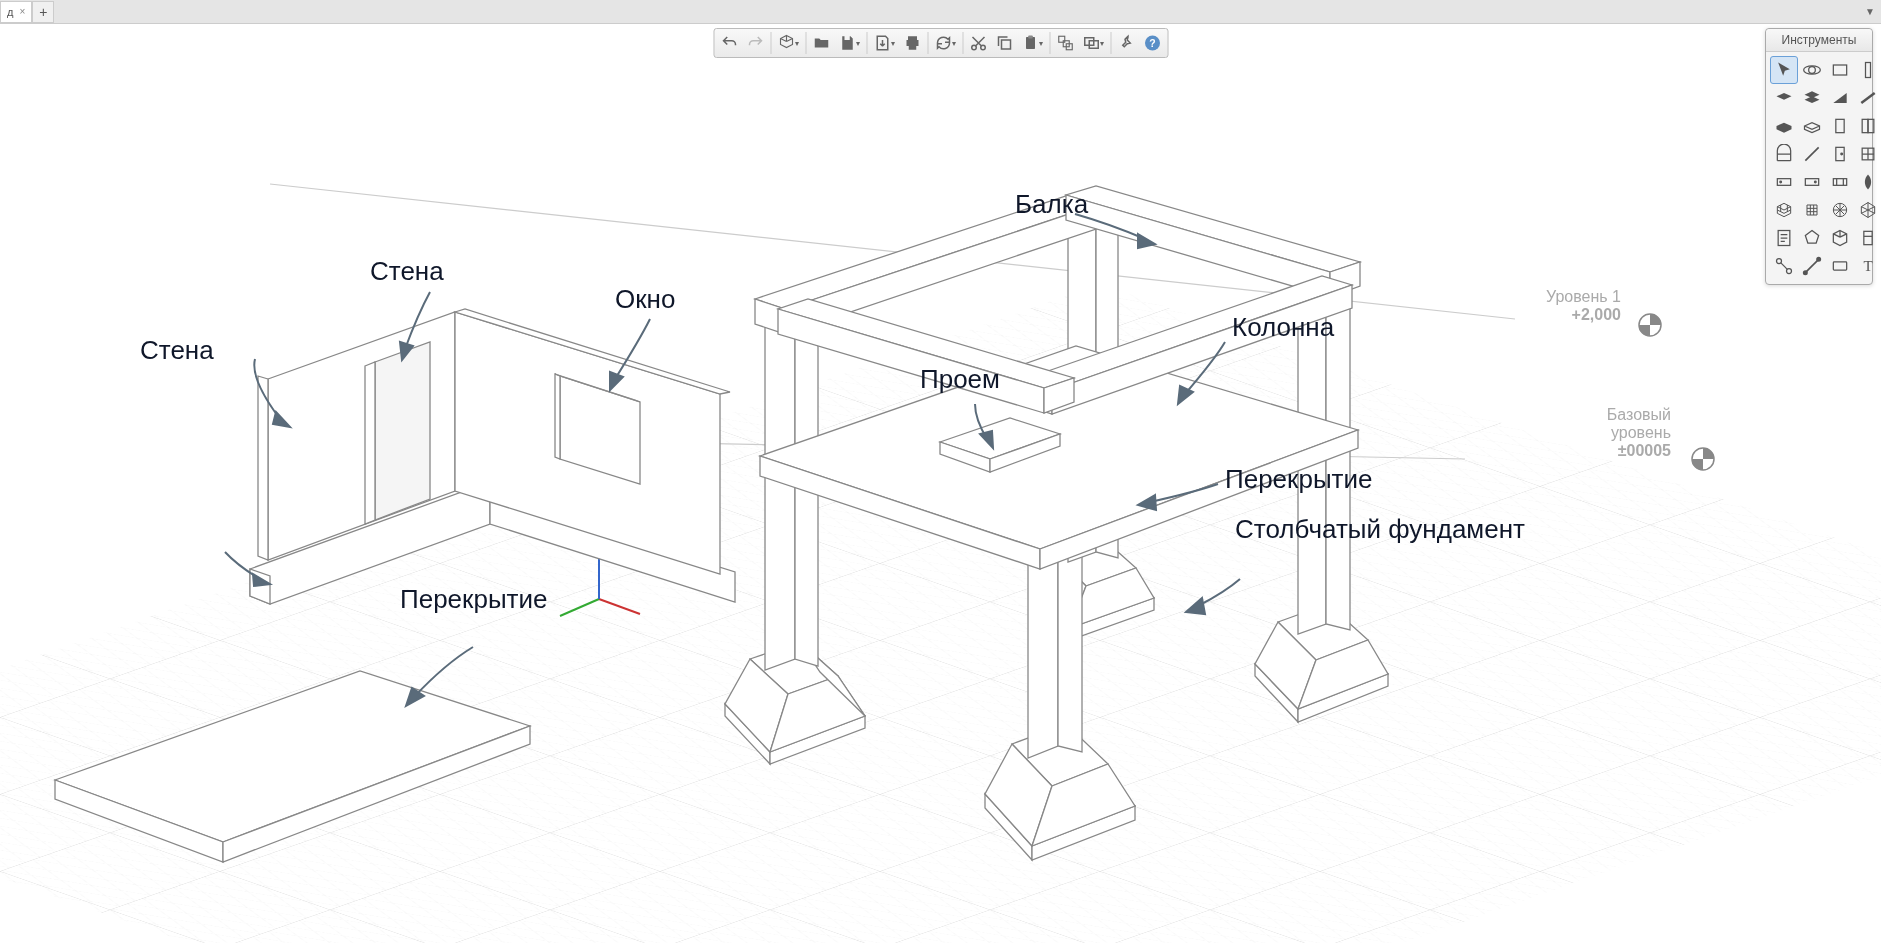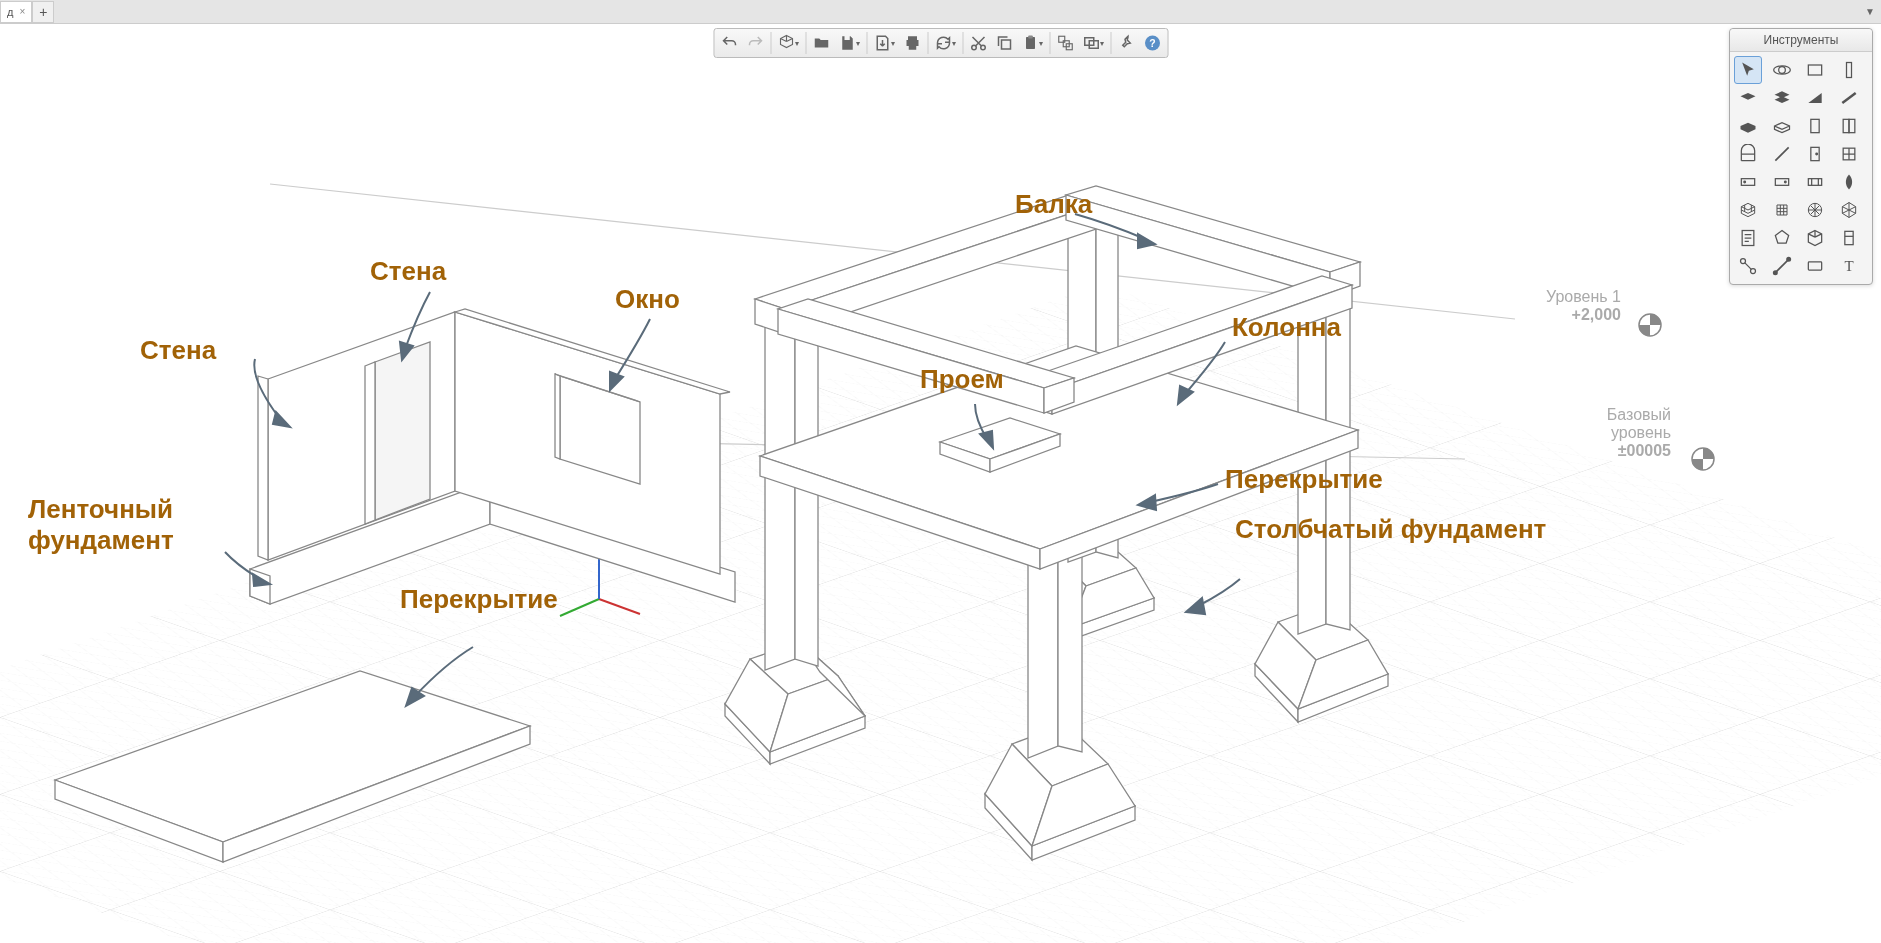--- a/index.html
+++ b/index.html
@@ -15,32 +15,32 @@
   
   
   .toolbar-wrap { position: absolute; top: 28px; left: 50%; transform: translateX(-50%); }
   .toolbar { display: flex; align-items: center; background: linear-gradient(#f8f8f8,#eaeaea); border: 1px solid #bbb; border-radius: 3px; padding: 2px; height: 30px; }
   .tbtn { width: 26px; height: 26px; display: flex; align-items: center; justify-content: center; color: #555; cursor: pointer; border-radius: 2px; position: relative; }
   .tbtn svg { width: 18px; height: 18px; }
   .tsep { width: 1px; height: 22px; background: #ccc; margin: 0 2px; }
   .dd { width: 8px; font-size: 8px; color: #666; margin-left: -4px; cursor: pointer; }
   
   
-  .palette { position: absolute; top: 28px; right: 8px; width: 144px; background: #f4f4f4; border: 1px solid #aaa; border-radius: 4px; box-shadow: 0 1px 4px rgba(0,0,0,0.15); }
+  .palette { position: absolute; top: 28px; right: 8px; width: 108px; background: #f4f4f4; border: 1px solid #aaa; border-radius: 4px; box-shadow: 0 1px 4px rgba(0,0,0,0.15); }
   .palette-title { text-align: center; font-size: 12px; padding: 4px 0; border-bottom: 1px solid #ccc; background: linear-gradient(#f8f8f8,#e8e8e8); border-radius: 4px 4px 0 0; }
   .palette-grid { display: grid; grid-template-columns: repeat(4, 1fr); gap: 0; padding: 4px; }
   .pbtn { width: 28px; height: 28px; display: flex; align-items: center; justify-content: center; cursor: pointer; border: 1px solid transparent; border-radius: 3px; position: relative; }
   .pbtn.active { background: #d5e5f5; border-color: #6aa0d8; }
   .pbtn svg { width: 20px; height: 20px; }
   
   
   .viewport { position: absolute; top: 24px; left: 0; right: 0; bottom: 0; }
   .viewport svg { width: 100%; height: 100%; }
   
-  .annot { position: absolute; font-size: 26px; color: #a16207; font-weight: 700; white-space: nowrap; }
+  .annot { position: absolute; font-size: 26px; color: #0f172a; font-weight: 400; white-space: nowrap; }
   .annot.sub { font-size: 20px; font-style: normal; }
   .level-lbl { position: absolute; font-size: 16px; color: #aaa; text-align: right; }
   .level-lbl .val { font-weight: bold; }
   .level-mark { position: absolute; }
   .level-mark svg { width: 26px; height: 26px; }
 </style>
 </head>
 <body>
 
 <div class="tab-bar">
@@ -484,21 +484,20 @@
 
 
 <div class="annot" style="left:140px; top:311px">Стена</div>
 <div class="annot" style="left:370px; top:232px">Стена</div>
 <div class="annot" style="left:615px; top:260px">Окно</div>
 <div class="annot" style="left:1015px; top:165px">Балка</div>
 <div class="annot" style="left:1232px; top:288px">Колонна</div>
 <div class="annot" style="left:920px; top:340px">Проем</div>
 <div class="annot" style="left:1225px; top:440px">Перекрытие</div>
 <div class="annot" style="left:1235px; top:490px">Столбчатый фундамент</div>
-<div class="annot" style="left:28px; top:470px">Ленточный<br>фундамент</div>
 <div class="annot" style="left:400px; top:560px">Перекрытие</div>
 
 
 <div class="level-lbl" style="right:260px; top:264px">
   <div>Уровень 1</div>
   <div class="val">+2,000</div>
 </div>
 <div class="level-mark" style="right:218px; top:288px">
   <svg viewBox="0 0 26 26">
         <circle cx="13" cy="13" r="11" fill="#fff" stroke="#888" stroke-width="1.5"></circle>

